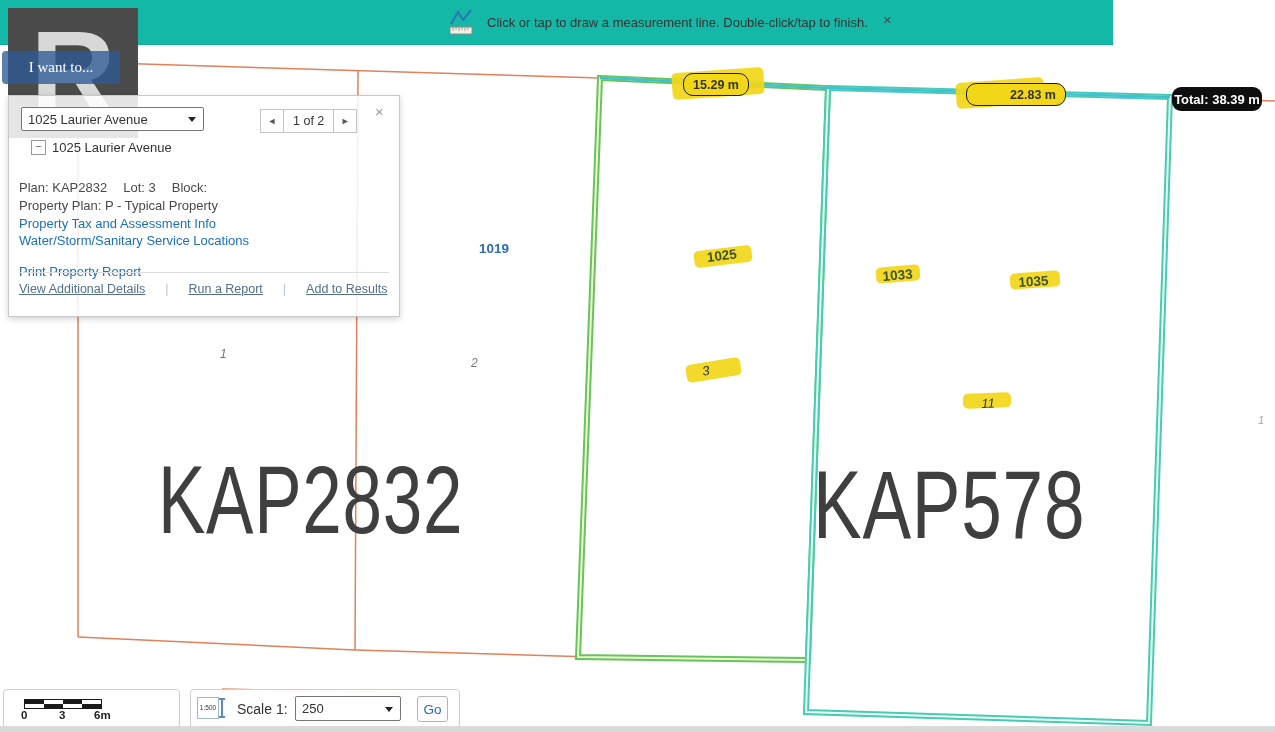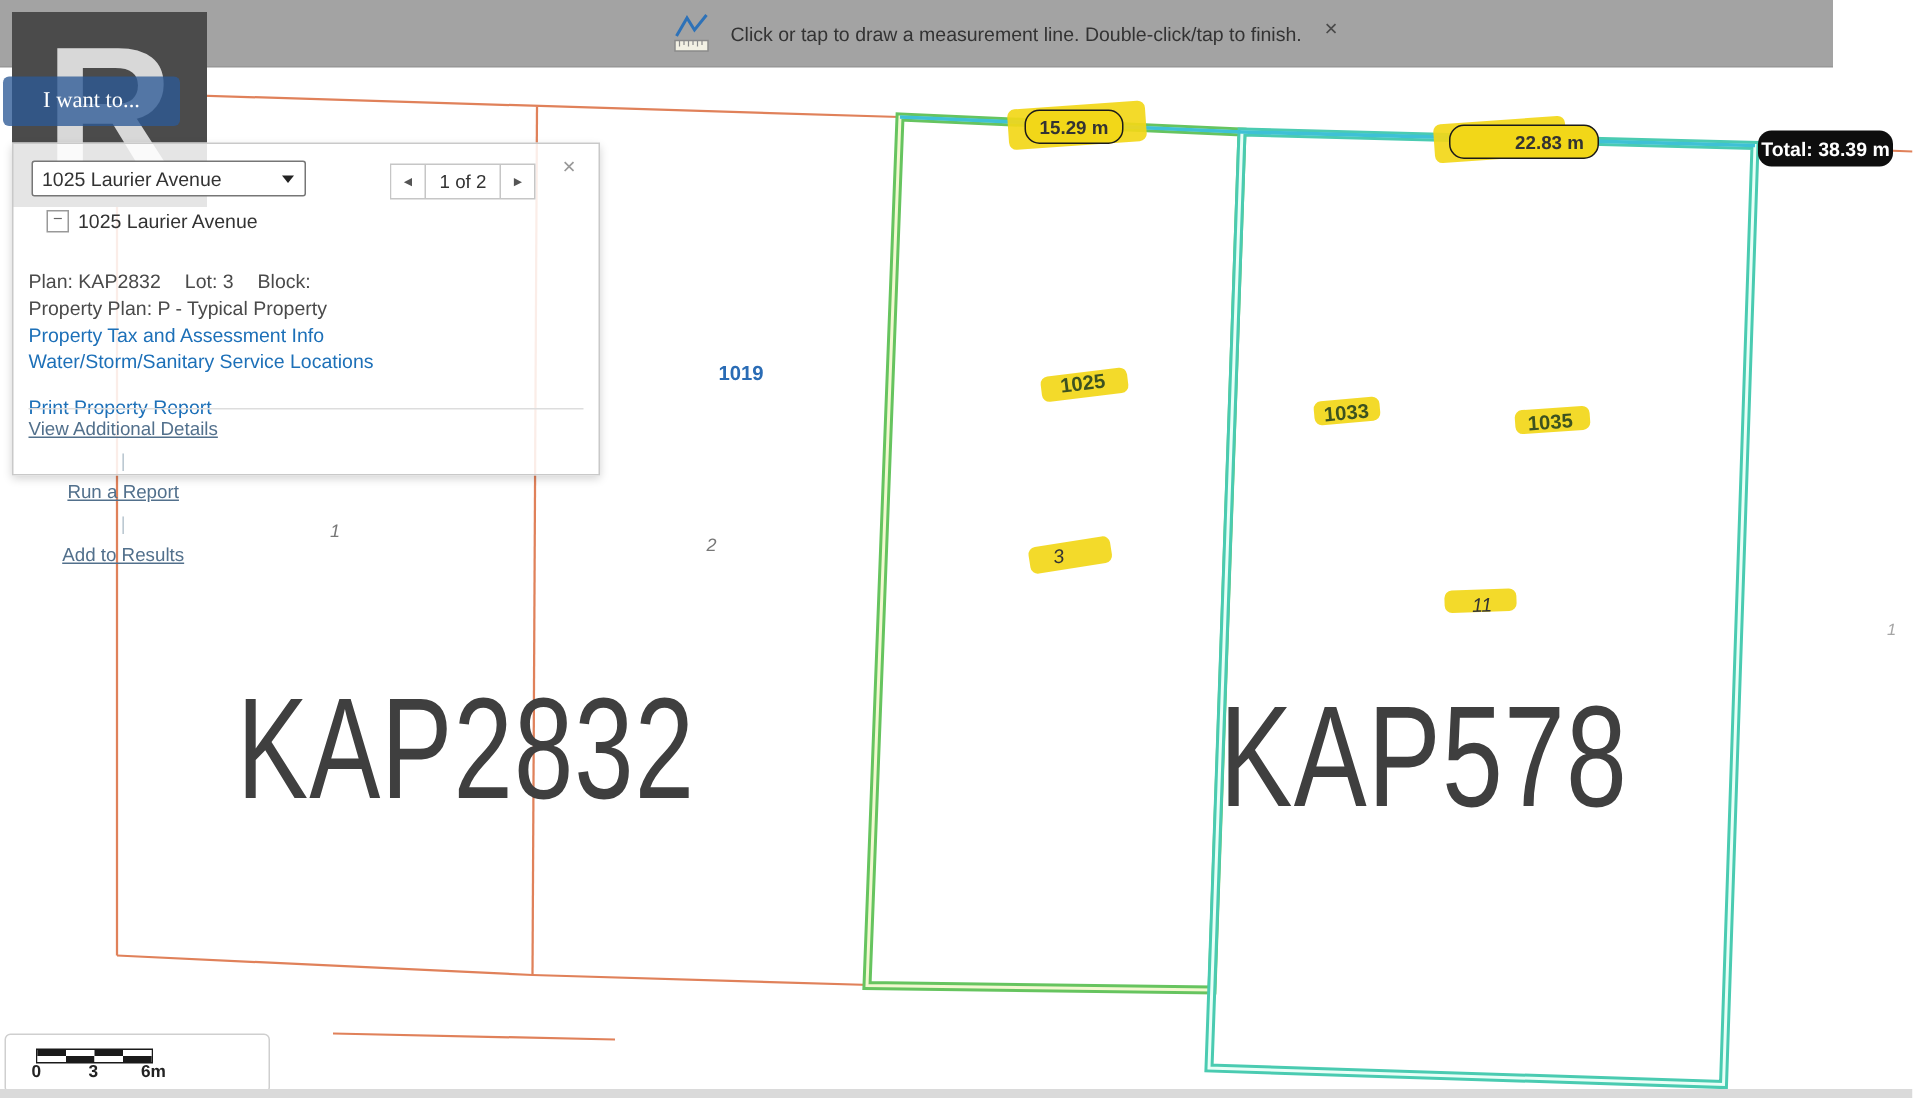--- a/index.html
+++ b/index.html
@@ -12,21 +12,21 @@
   .blob{position:absolute;background:#F2D718;border-radius:5px;opacity:.92;}
   .plan-label{position:absolute;font-size:96px;line-height:1;color:#3F3F3F;transform-origin:0 0;white-space:nowrap;letter-spacing:1px;}
   .addr{position:absolute;font-size:13.5px;font-weight:bold;white-space:nowrap;transform-origin:0 0;}
   .lot{position:absolute;font-style:italic;white-space:nowrap;transform-origin:0 0;}
   .pill{position:absolute;height:21px;background:#F2D718;border:1.6px solid #1A1A1A;border-radius:10px;
         font-size:12.5px;font-weight:600;color:#333;display:flex;align-items:center;justify-content:center;}
   .pill-total{position:absolute;height:24px;background:#0E0E0E;color:#fff;border-radius:9px;font-size:13px;font-weight:bold;
         display:flex;align-items:center;justify-content:center;}
 
   
-  .banner{position:absolute;left:0;top:0;width:1222px;height:44px;background:#a3a3a3;z-index:1;border-bottom:1px solid rgba(0,0,0,0.07);}
+  .banner{position:absolute;left:0;top:0;width:1113px;height:44px;background:#14b8a6;z-index:1;border-bottom:1px solid rgba(0,0,0,0.07);}
   .banner-inner{position:absolute;left:448px;top:0;height:44px;display:flex;align-items:center;gap:13px;}
   .banner-text{font-size:13px;color:#333;}
   .banner-close{position:absolute;left:883px;top:11px;font-size:15px;color:#4a4a4a;cursor:pointer;}
 
   
   .logo{position:absolute;left:8px;top:8px;z-index:2;}
   .logo-square{width:130px;height:130px;background:#4B4B4B;display:flex;align-items:center;justify-content:center;}
   .logo-square span{font-size:118px;font-weight:bold;color:#D8D8D8;line-height:1;}
   .logo-word{position:absolute;left:0px;top:128px;font-size:31px;font-weight:bold;color:#C6C6C6;letter-spacing:2px;white-space:nowrap;}
   .logo-word sup{font-size:12px;color:#C6C6C6;}
@@ -49,21 +49,21 @@
   .pager-label{border-left:1px solid #C6C6C6;border-right:1px solid #C6C6C6;padding:0 9px;font-size:12.5px;color:#333;
         display:flex;align-items:center;}
   .popup-close{position:absolute;left:366px;top:7px;font-size:15px;color:#999;cursor:pointer;}
   .popup-title-row{position:absolute;left:22px;top:44px;display:flex;align-items:center;gap:6px;}
   .collapse{width:13px;height:13px;border:1px solid #999;font-size:11px;line-height:11px;text-align:center;color:#666;background:rgba(255,255,255,0.6);cursor:pointer;}
   .popup-title{font-size:13px;color:#333;}
   .plan-row{position:absolute;left:10px;top:84px;font-size:13px;color:#4A4A4A;display:flex;gap:16px;}
   .type-row{position:absolute;left:10px;top:102px;font-size:13px;color:#4A4A4A;}
   .plink{position:absolute;left:10px;font-size:13px;color:#1D70B8;text-decoration:none;cursor:pointer;}
   .psep{position:absolute;left:10px;top:176px;width:370px;border-top:1px solid #DDD;}
-  .pfooter{position:absolute;left:10px;top:183px;height:20px;display:flex;align-items:center;gap:7px;font-size:12.5px;flex-direction:column;}
+  .pfooter{position:absolute;left:10px;top:183px;height:20px;display:flex;align-items:center;gap:20px;font-size:12.5px;}
   .pfooter a{color:#52708C;text-decoration:underline;cursor:pointer;}
   .fsep{color:#B9C6D0;}
 
   
   .sbox{position:absolute;height:38px;background:rgba(255,255,255,0.95);border:1px solid #CFCFCF;border-radius:4px;z-index:1;}
   .checker{position:absolute;left:20px;top:9px;width:76px;height:8px;border:1px solid #1a1a1a;
         display:grid;grid-template-columns:repeat(4,1fr);grid-template-rows:1fr 1fr;}
   .checker span{background:#fff;}
   .checker span:nth-child(1),.checker span:nth-child(3),.checker span:nth-child(6),.checker span:nth-child(8){background:#1a1a1a;}
   .tick{position:absolute;top:19px;font-size:11.5px;font-weight:bold;color:#222;}
@@ -196,15 +196,29 @@
         <span></span>
         <span></span>
         <span></span>
         <span></span>
     </div>
     <span class="tick" style="left:17px;">0</span>
     <span class="tick" style="left:55px;">3</span>
     <span class="tick" style="left:90px;">6m</span>
   </div>
 
+  <div class="sbox" style="left:190px;top:689px;width:268px;">
+    <div class="mini-scale">
+      <span class="mini-box">1:500</span>
+      <span class="ibeam"></span>
+    </div>
+    <span class="scale-label">Scale 1:</span>
+    <div class="selwrap" style="left:104px;top:6px;width:106px;height:25px;">
+      <select>
+        <option>250</option>
+      </select>
+      <span class="sel-arrow"></span>
+    </div>
+    <button class="go">Go</button>
+  </div>
 
   <div class="bottom-strip"></div>
 </div>
 
 </body></html>

